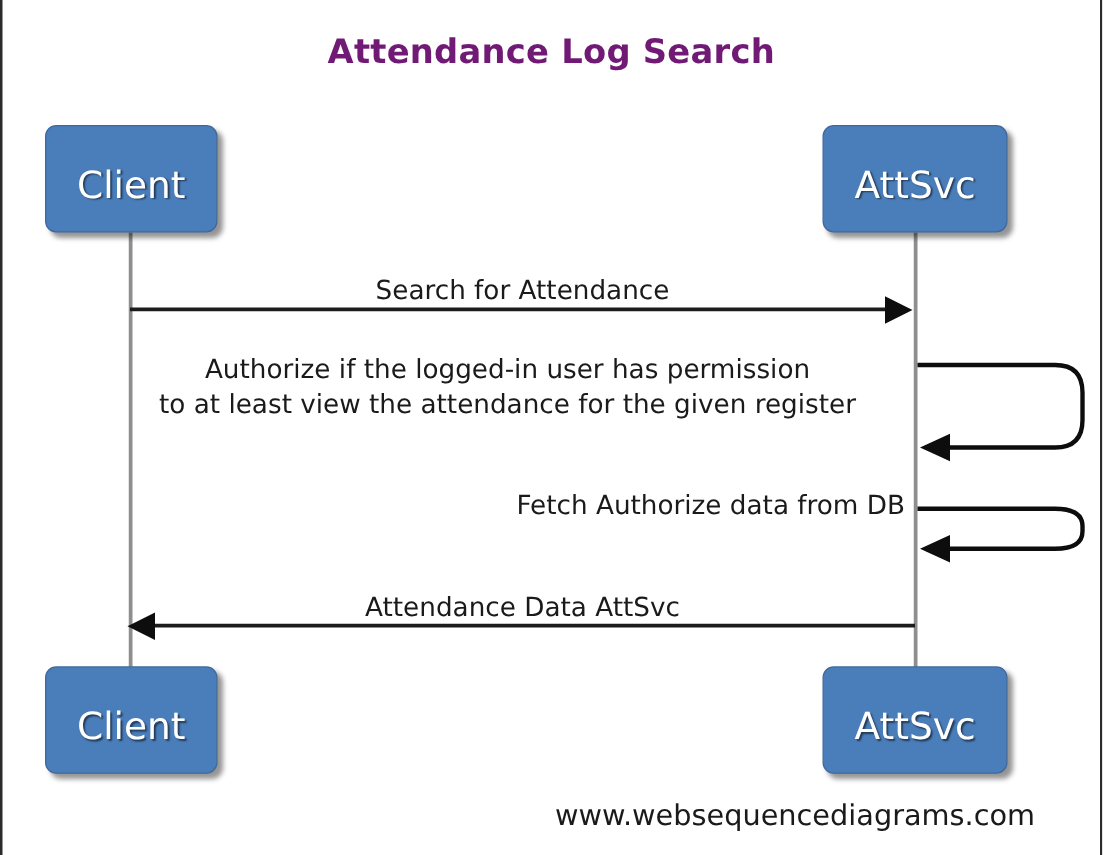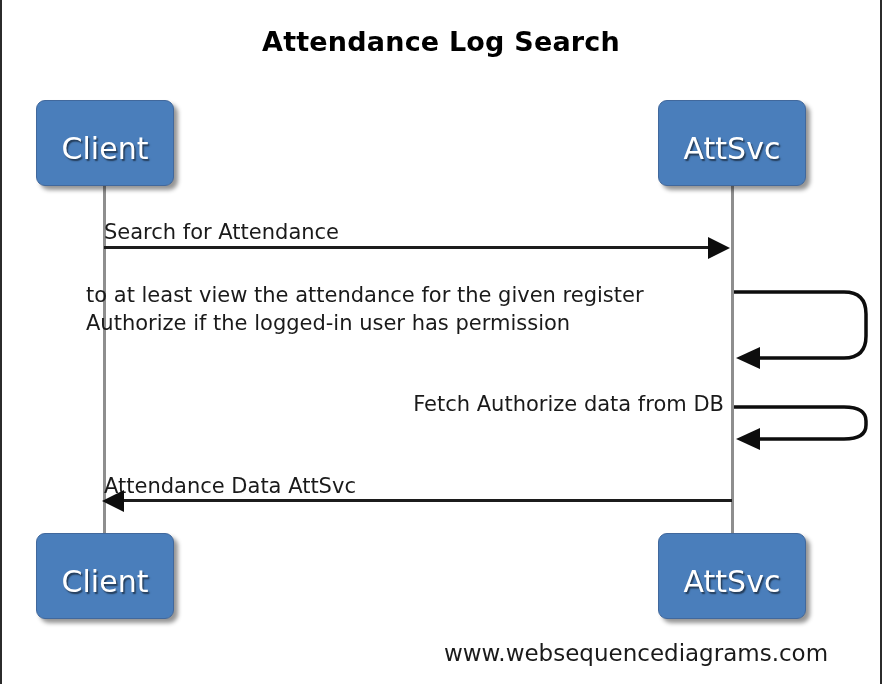--- a/index.html
+++ b/index.html
@@ -27,21 +27,21 @@
   .frame-edge.right { left: 880px; }
 
   .diagram-title {
     position: absolute;
     left: 0;
     top: 26px;
     width: 882px;
     text-align: center;
     font-size: 27px;
     font-weight: bold;
-    color: #000000;
+    color: #701a75;
     letter-spacing: 0.2px;
   }
 
   
   .lifeline {
     position: absolute;
     width: 3px;
     background: #8e8e8e;
   }
 
@@ -80,20 +80,21 @@
     border-bottom: 11px solid transparent;
   }
   .arrow-head.right { border-left: 22px solid #0d0d0d; }
   .arrow-head.left  { border-right: 22px solid #0d0d0d; }
 
   .msg-label {
     position: absolute;
     font-size: 21px;
     color: #1a1a1a;
     white-space: nowrap;
+    text-align: center;
   }
   .msg-label.two-line { white-space: normal; line-height: 1.32; }
 
   
   .self-loop {
     position: absolute;
   }
   .self-loop svg { display: block; }
 
   .footer-note {
@@ -128,22 +129,22 @@
   </div>
   <div class="participant" style="left:658px; top:533px; width:148px; height:86px;">
     <span class="pname">AttSvc</span>
   </div>
 
   <div class="msg-label" style="left:104px; top:220px; width:628px;">Search for Attendance</div>
   <div class="msg-line" style="left:104px; top:246px; width:608px;"></div>
   <div class="arrow-head right" style="left:708px; top:237px;"></div>
 
   <div class="msg-label two-line" style="left:86px; top:282px; width:640px;">
+    <div>Authorize if the logged-in user has permission</div>
     <div>to at least view the attendance for the given register</div>
-    <div>Authorize if the logged-in user has permission</div>
   </div>
   <div class="self-loop" style="left:726px; top:283px;">
     <svg width="148" height="92" viewBox="0 0 148 92">
       <path d="M 8 9 L 118 9 Q 140 9 140 31 L 140 53 Q 140 75 118 75 L 34 75" fill="none" stroke="#0d0d0d" stroke-width="3.5"></path>
       <polygon points="34,64 34,86 10,75" fill="#0d0d0d"></polygon>
     </svg>
   </div>
 
   <div class="msg-label" style="left:104px; top:392px; width:620px; text-align:right;">Fetch Authorize data from DB</div>
   <div class="self-loop" style="left:726px; top:398px;">

